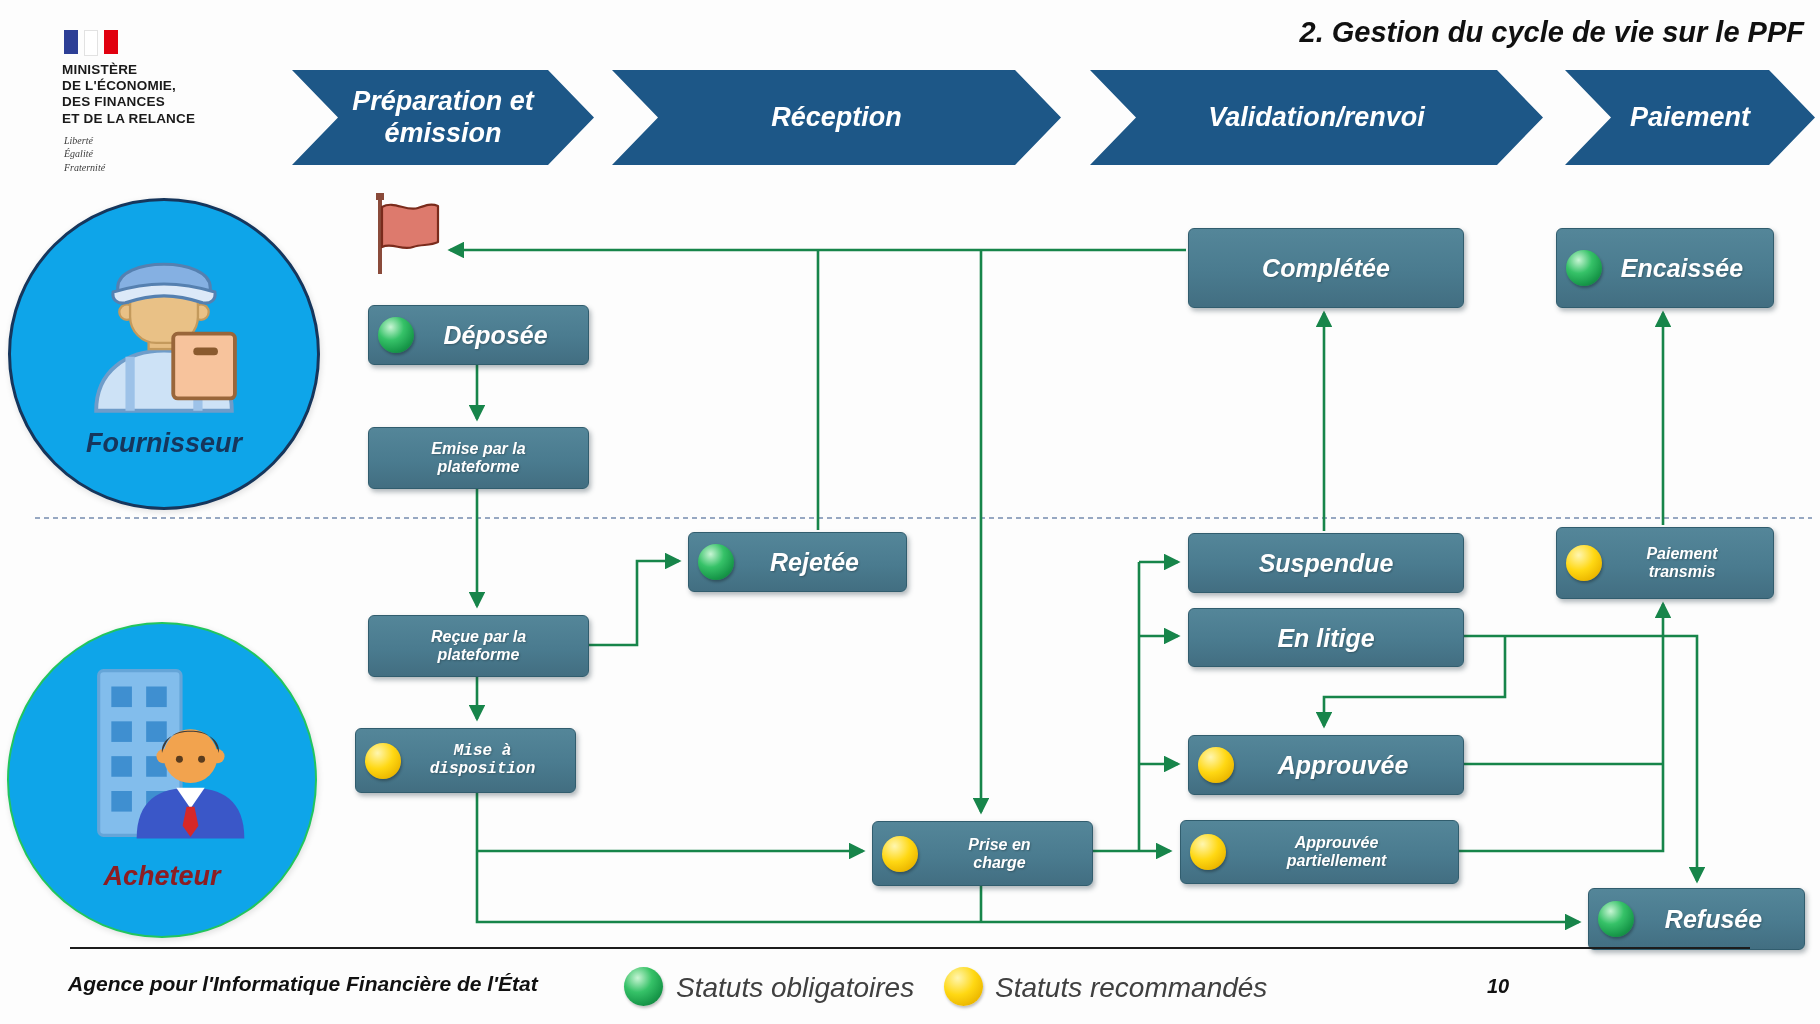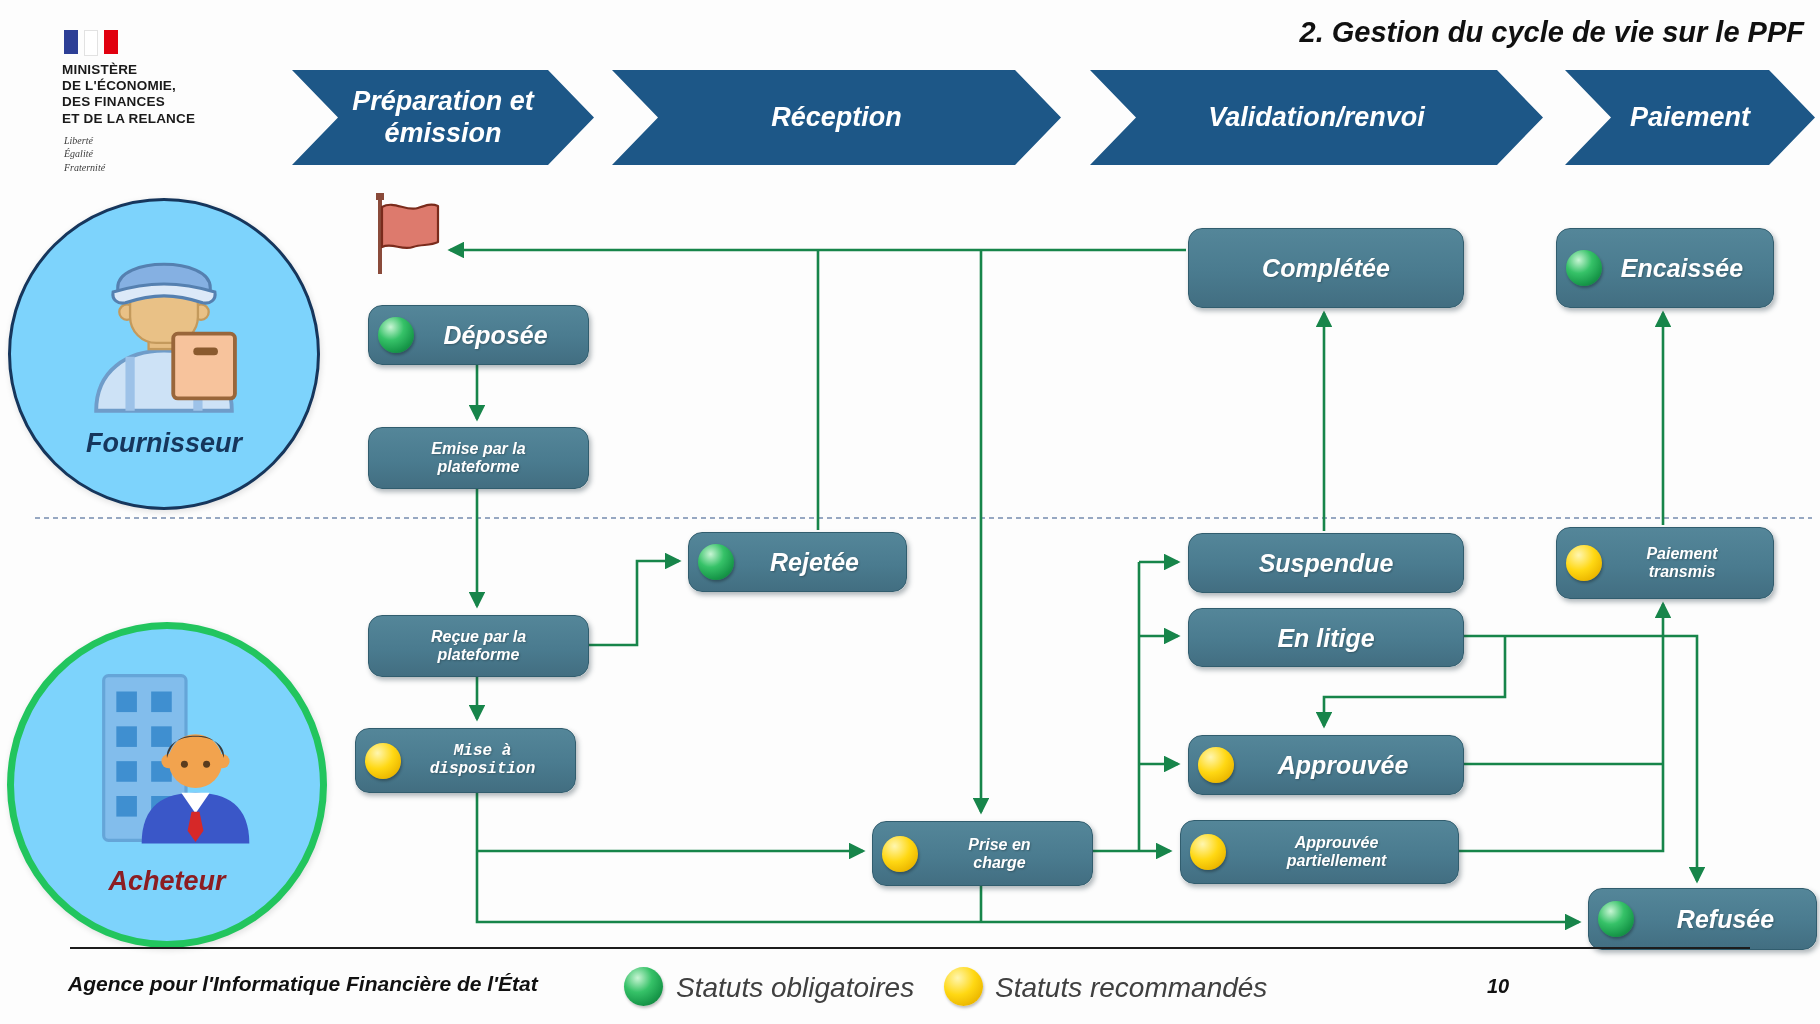--- a/index.html
+++ b/index.html
@@ -22,45 +22,45 @@
   
   .chevron{
     position:absolute;top:70px;height:95px;background:var(--color-chevron,#1d5787);
     clip-path:polygon(0 0,calc(100% - 46px) 0,100% 50%,calc(100% - 46px) 100%,0 100%,46px 50%);
     display:flex;align-items:center;justify-content:center;
     color:#fff;font-weight:800;font-style:italic;font-size:27px;text-align:center;line-height:1.15;
     filter:drop-shadow(2px 3px 3px rgba(0,0,0,.30));
   }
   .chevron .chevron-label{padding:0 52px;}
   
-  .actor-circle{position:absolute;background:#7dd3fc;border-radius:50%;
+  .actor-circle{position:absolute;background:#0ea5e9;border-radius:50%;
     box-shadow:1px 2px 6px rgba(0,0,0,.12);}
   #circle-fournisseur{left:8px;top:198px;width:306px;height:306px;border:3px solid #16365c;}
-  #circle-acheteur{left:7px;top:622px;width:306px;height:312px;border:7px solid #22c55e;}
+  #circle-acheteur{left:7px;top:622px;width:306px;height:312px;border:2px solid #22c55e;}
   .actor-label{position:absolute;width:100%;text-align:center;font-weight:800;font-style:italic;font-size:27px;}
   #label-fournisseur{bottom:48px;color:#16365c;}
   #label-acheteur{bottom:44px;color:#8c1d22;}
   .actor-icon{position:absolute;left:50%;transform:translateX(-50%);top:34px;}
   
   #separator-dotted{position:absolute;left:0;top:0;pointer-events:none;}
   #footer-line{position:absolute;left:70px;top:947px;width:1680px;height:0;border-top:2px solid #1c1c1c;}
   #footer-agency{position:absolute;left:68px;top:972px;font-size:21px;font-weight:700;font-style:italic;color:#111;}
   #page-number{position:absolute;left:1487px;top:975px;font-size:20px;font-weight:700;font-style:italic;color:#111;}
   
   .legend-dot{position:absolute;width:39px;height:39px;border-radius:50%;box-shadow:1px 2px 3px rgba(0,0,0,.25);}
   .dot-green-fill{background:radial-gradient(circle at 35% 28%,#c8f5d4 0%,#36c268 38%,#18994a 70%,#0d6b33 100%);}
   .dot-yellow-fill{background:radial-gradient(circle at 35% 28%,#fff6b0 0%,#ffd813 45%,#edb900 75%,#c79400 100%);}
   #legend-dot-green{left:624px;top:967px;}
   #legend-dot-yellow{left:944px;top:967px;}
   .legend-label{position:absolute;font-style:italic;font-size:28px;color:#404040;}
   #legend-label-green{left:676px;top:972px;}
   #legend-label-yellow{left:995px;top:972px;}
   
   .status-box{
-    position:absolute;border-radius:14px;
+    position:absolute;border-radius:6px;
     background:linear-gradient(180deg,#548699 0%,#4a7b8f 55%,#426e81 100%);
     border:1.5px solid #315d6e;
     box-shadow:2px 3px 5px rgba(30,50,60,.35);
     display:flex;align-items:center;justify-content:center;
   }
   .status-label{
     color:#fff;font-weight:800;font-style:italic;text-align:center;
     font-size:25px;line-height:1.12;white-space:pre-line;
     text-shadow:1px 1px 2px rgba(0,0,0,.25);
   }
@@ -251,21 +251,21 @@
     <span class="status-label">Approuvée
 partiellement</span>
   </div>
 
   <div class="status-box two-line has-dot" style="left:1556px;top:527px;width:216px;height:70px;">
     <span class="status-dot dot-yellow-fill"></span>
     <span class="status-label">Paiement
 transmis</span>
   </div>
 
-  <div class="status-box has-dot" style="left:1588px;top:888px;width:215px;height:60px;padding-left:12px;">
+  <div class="status-box has-dot" style="left:1588px;top:888px;width:215px;height:60px;">
     <span class="status-dot dot-green-fill"></span>
     <span class="status-label">Refusée</span>
   </div>
 
   <div id="footer-line"></div>
   <div id="footer-agency">Agence pour l'Informatique Financière de l'État</div>
   <div id="page-number">10</div>
 
   <span class="legend-dot dot-green-fill" id="legend-dot-green"></span>
   <span class="legend-label" id="legend-label-green">Statuts obligatoires</span>

